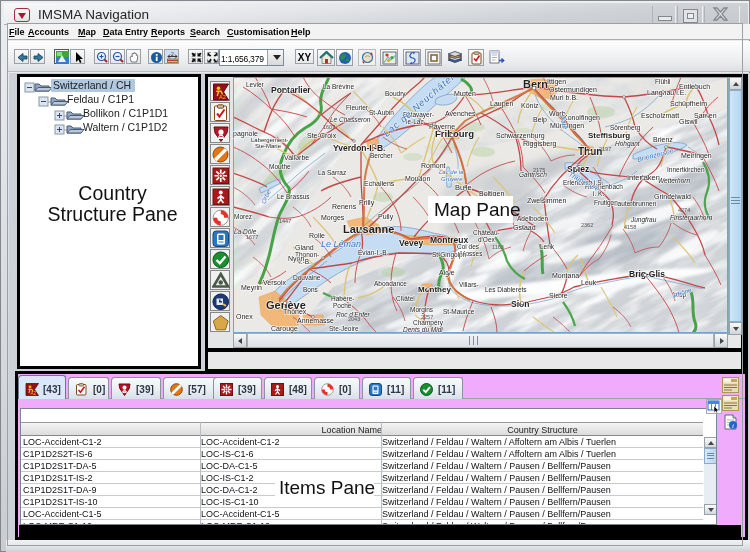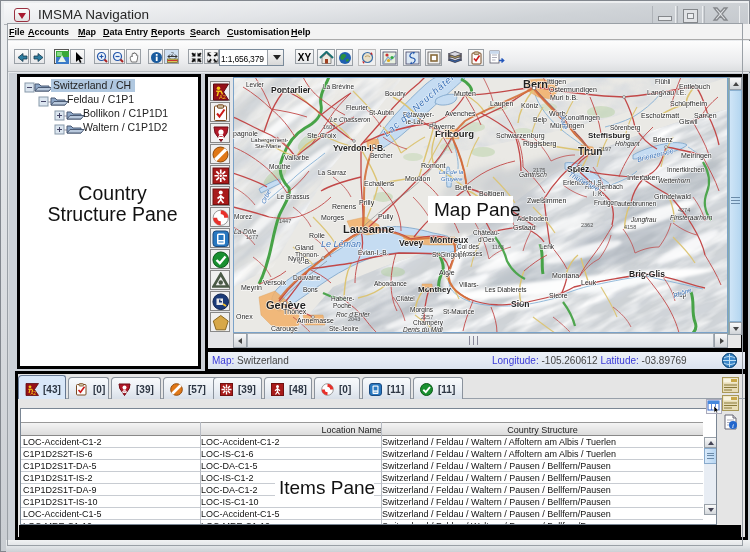--- a/index.html
+++ b/index.html
@@ -41,21 +41,21 @@
 
 #mappane { position:absolute; left:196px; top:1px; width:543px; height:298px; background:#e8e8e8; border:3px solid #000; border-right-width:7px; }
 #maptools { position:absolute; left:0; top:0; width:25px; height:271px; background:#e4e5e7; }
 .vbtn { position:absolute; left:2px; width:20px; height:20px; border:1px solid #888; background:#f0f0f0; }
 .vbtn svg { position:absolute; left:1px; top:1px; }
 #mapcanvas { position:absolute; left:25px; top:0; width:495px; height:256px; overflow:hidden; background:#e9e9e7; }
 #map-vscroll { position:absolute; left:520px; top:0; width:13px; height:258px; background:#badbf5; border-left:1px solid #8aa; }
 #map-hscroll { position:absolute; left:25px; top:256px; width:495px; height:15px; background:#e6e9ec; }
 #mapstatus { position:absolute; left:0px; top:275px; width:537px; height:17px; font-size:10px; color:#333; background:linear-gradient(#eef2f8,#dae2ee); }
 
-#itemspane { position:absolute; left:6px; top:298px; width:733px; height:169px; border:3px solid #000; background:#e5e5e5; }
+#itemspane { position:absolute; left:6px; top:298px; width:733px; height:169px; border:3px solid #000; background:#f0abfc; }
 #blackbar { position:absolute; left:1px; top:151px; width:722px; height:12px; background:#000; }
 .tab { position:absolute; top:3px; height:22px; background:linear-gradient(#f8fafc,#e8edf3 60%,#d8dfe8); border:1px solid #8a929c; border-bottom:none; border-radius:4px 3px 0 0; }
 .tab.sel { top:1px; height:24px; background:#d9e7f8; border-color:#667892; }
 .tab .cnt { position:absolute; top:6px; font-size:10px; font-weight:bold; color:#2e3744; }
 .tab.sel .cnt { top:8px; }
 .tab svg { position:absolute; top:5px; }
 .tab.sel svg { top:7px; }
 #tabrow { position:absolute; left:0; top:0; width:727px; height:25px; border-bottom:1px solid #98a0aa; }
 #tablepanel { position:absolute; left:2px; top:34px; width:697px; height:117px; background:#fff; border:1px solid #7a8694; overflow:hidden; }
 #thead { position:absolute; left:0px; top:13px; width:682px; height:14px; background:linear-gradient(#f4f4f4,#dcdcdc); border-top:1px solid #999; border-bottom:1px solid #888; }
@@ -931,29 +931,20 @@
        <div style="position:absolute;left:0;top:0;width:14px;height:15px;background:linear-gradient(#fafafa,#d0d4d8);border:1px solid #98a0a8;">
             <div style="position:absolute;left:4px;top:3.5px;width:0;height:0;border-top:3.5px solid transparent;border-bottom:3.5px solid transparent;border-right:4.5px solid #444;"></div>
           </div>
        <div style="position:absolute;right:0;top:0;width:14px;height:15px;background:linear-gradient(#fafafa,#d0d4d8);border:1px solid #98a0a8;">
             <div style="position:absolute;left:4.5px;top:3.5px;width:0;height:0;border-top:3.5px solid transparent;border-bottom:3.5px solid transparent;border-left:4.5px solid #444;"></div>
           </div>
        <div style="position:absolute;left:14px;top:0;width:467px;height:15px;background:linear-gradient(#f2f4f6,#dde1e5);border:1px solid #a8b0b8;"></div>
        <div style="position:absolute;left:236px;top:3px;width:9px;height:9px;border-left:1px solid #889;border-right:1px solid #889;background:linear-gradient(90deg,transparent 3px,#889 3px,#889 4px,transparent 4px);"></div>
      </div>
      <div style="position:absolute;left:0;top:271px;width:537px;height:4px;background:#000;"></div>
-     <div id="mapstatus">
-       <span style="position:absolute;left:4px;top:3px;"><span style="color:#3838d8">Map:</span> <span style="color:#444">Switzerland</span></span>
-       <span style="position:absolute;left:284px;top:3px;color:#444"><span style="color:#3838d8">Longitude:</span> -105.260612 <span style="color:#3838d8">Latitude:</span> -03.89769</span>
-       <svg style="position:absolute;left:514px;top:1px" width="15" height="15">
-            <circle cx="7.5" cy="7.5" r="7" fill="#3a86c8" stroke="#1a5688"></circle>
-            <path d="M2 5 C5 3 10 3 13 5 M2 10 C5 12 10 12 13 10 M7.5 0.5 V14.5 M1 7.5 H14" stroke="#bfe0f4" stroke-width="1" fill="none"></path>
-            <circle cx="7.5" cy="7.5" r="7" fill="none" stroke="#1a5688"></circle>
-          </svg>
-     </div>
    </div>
    <div id="itemspane">
      <div id="tabrow">
 <div class="tab sel" style="left:0px;width:48px;">
             <span style="position:absolute;left:6px;top:0;">
               <svg width="14" height="13">
                 <path d="M1 .5 L13.5 .5 L9.5 6.5 L13.5 12.5 L1 12.5 Z" fill="#941018" stroke="#600a10" stroke-width=".8"></path>
                 <circle cx="5" cy="3.8" r="1.4" fill="#f5c518"></circle>
                 <path d="M3.2 6.2 L6.8 6.2 L8 8.8 M5 6.4 L4 10" stroke="#f5c518" stroke-width="1.1" fill="none"></path>
                 <text x="5.6" y="11.5" font-size="4.5" fill="#f5c518">A2</text>

